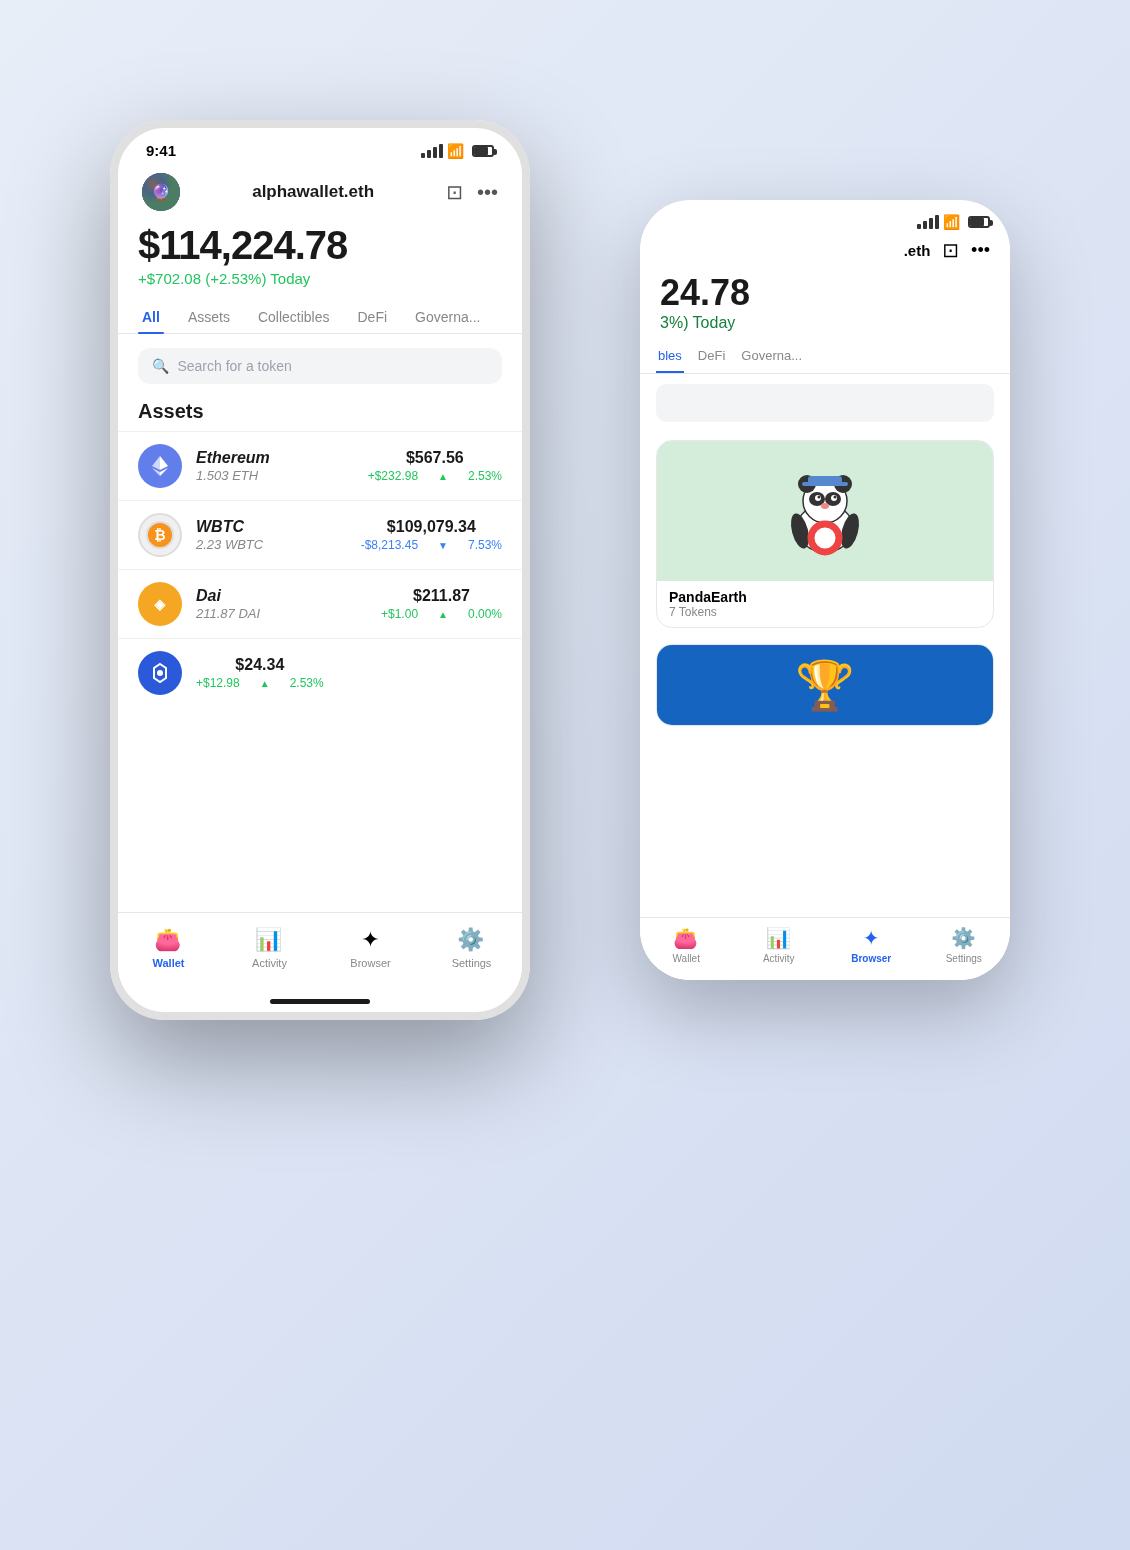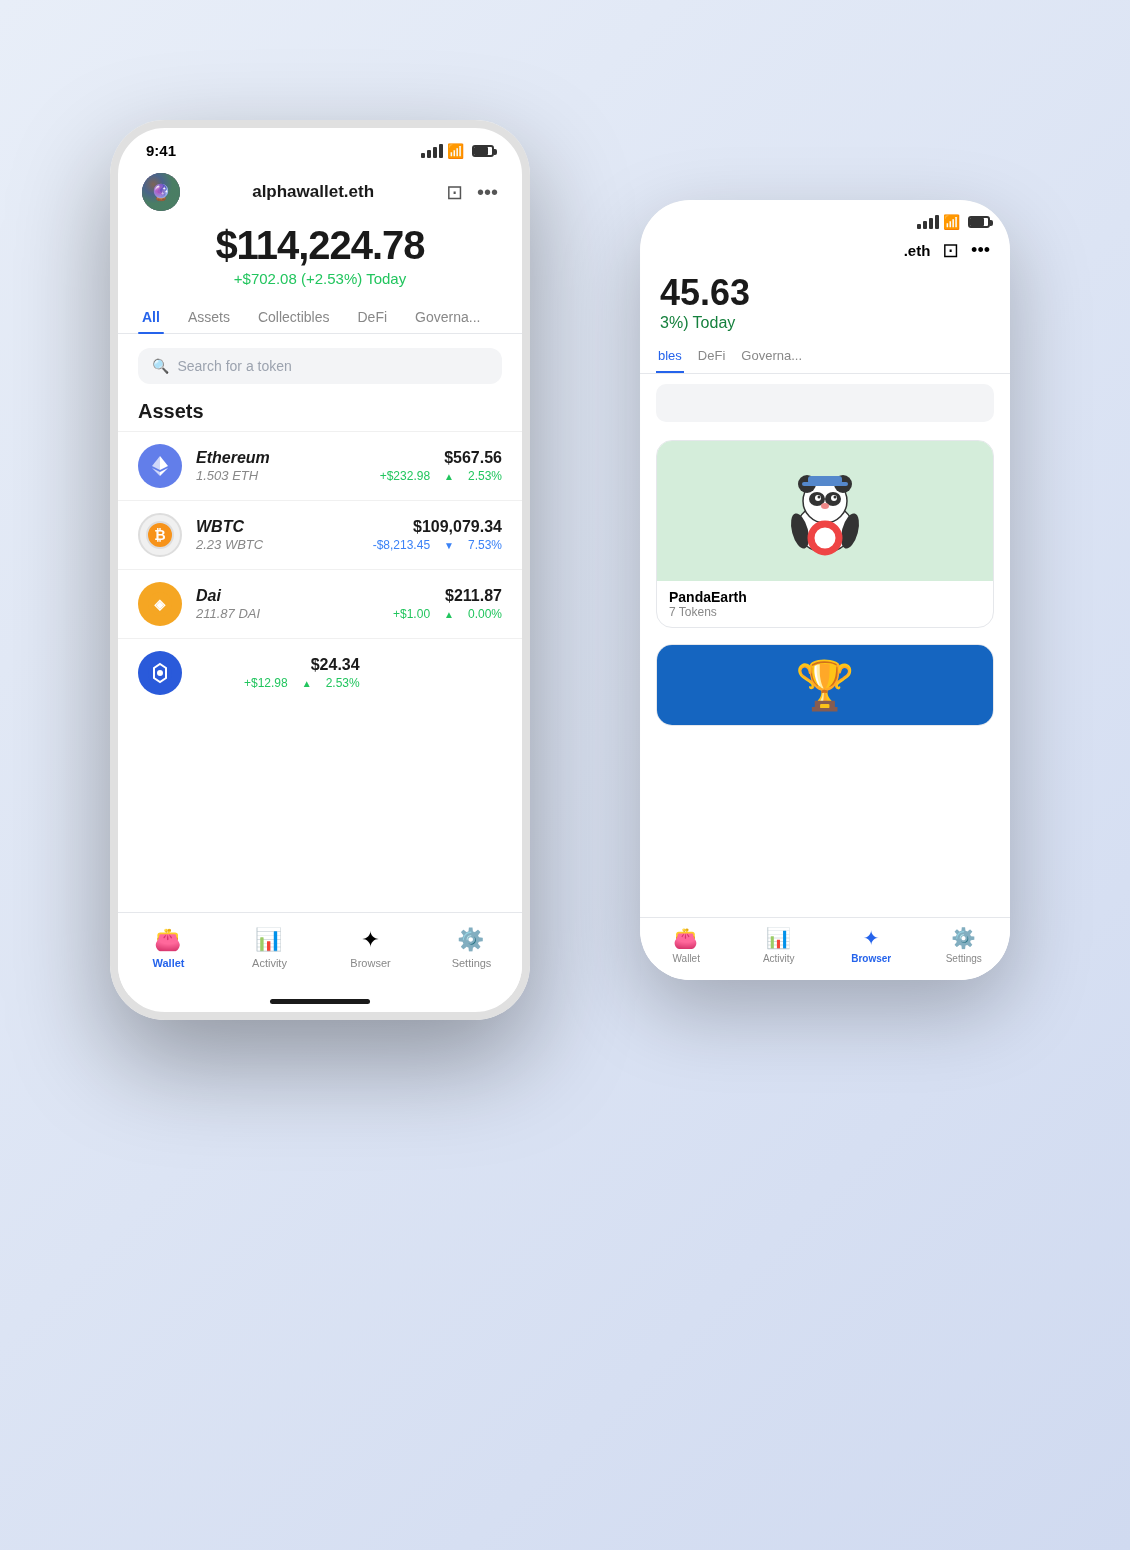--- a/index.html
+++ b/index.html
@@ -100,21 +100,20 @@
       align-items: center;
       justify-content: center;
       font-size: 18px;
     }
     .wallet-name { font-size: 17px; font-weight: 600; color: #1a1a1a; }
     .header-actions { display: flex; gap: 14px; align-items: center; }
     .qr-btn, .more-btn { font-size: 20px; color: #555; cursor: pointer; }
 
     
     .balance-section {
-      text-align: center;
       padding: 6px 20px 14px;
     }
     .balance-amount {
       font-size: 40px;
       font-weight: 800;
       color: #1a1a1a;
       letter-spacing: -1px;
     }
     .balance-change {
       font-size: 15px;
@@ -200,23 +199,23 @@
       margin-right: 14px;
       display: flex;
       align-items: center;
       justify-content: center;
       font-size: 22px;
       flex-shrink: 0;
     }
     .token-info { flex: 1; font-style: italic; }
     .token-name { font-size: 16px; font-weight: 600; color: #1a1a1a; }
     .token-amount { font-size: 13px; color: #888; margin-top: 1px; }
-    .token-price { text-align: right; margin-left: 48px; }
+    .token-price { text-align: center; }
     .token-value { font-size: 16px; font-weight: 700; color: #1a1a1a; }
-    .token-change { font-size: 12px; margin-top: 2px; display: flex; align-items: center; justify-content: flex-end; gap: 14px; }
+    .token-change { font-size: 12px; margin-top: 2px; display: flex; align-items: center; justify-content: flex-end; gap: 20px; }
     .token-change.positive { color: #22c55e; }
     .token-change.negative { color: #3b82f6; }
 
     
     .bottom-nav {
       display: flex;
       border-top: 1px solid #e5e7eb;
       padding: 8px 0 20px;
       background: #fff;
     }
@@ -375,21 +374,21 @@
       </div>
     </div>
 
     <div class="phone-back-header">
       <span style="font-size:15px;font-weight:600;">.eth</span>
       <span style="font-size:20px;cursor:pointer;">⊡</span>
       <span style="font-size:18px;cursor:pointer;">•••</span>
     </div>
 
     <div class="phone-back-balance">
-      <div class="phone-back-amount">45.63</div>
+      <div class="phone-back-amount">24.78</div>
       <div class="phone-back-change">3%) Today</div>
     </div>
 
     <div class="phone-back-tabs">
       <div class="phone-back-tab active">bles</div>
       <div class="phone-back-tab">DeFi</div>
       <div class="phone-back-tab">Governa...</div>
     </div>
 
     <div class="phone-back-search"></div>

